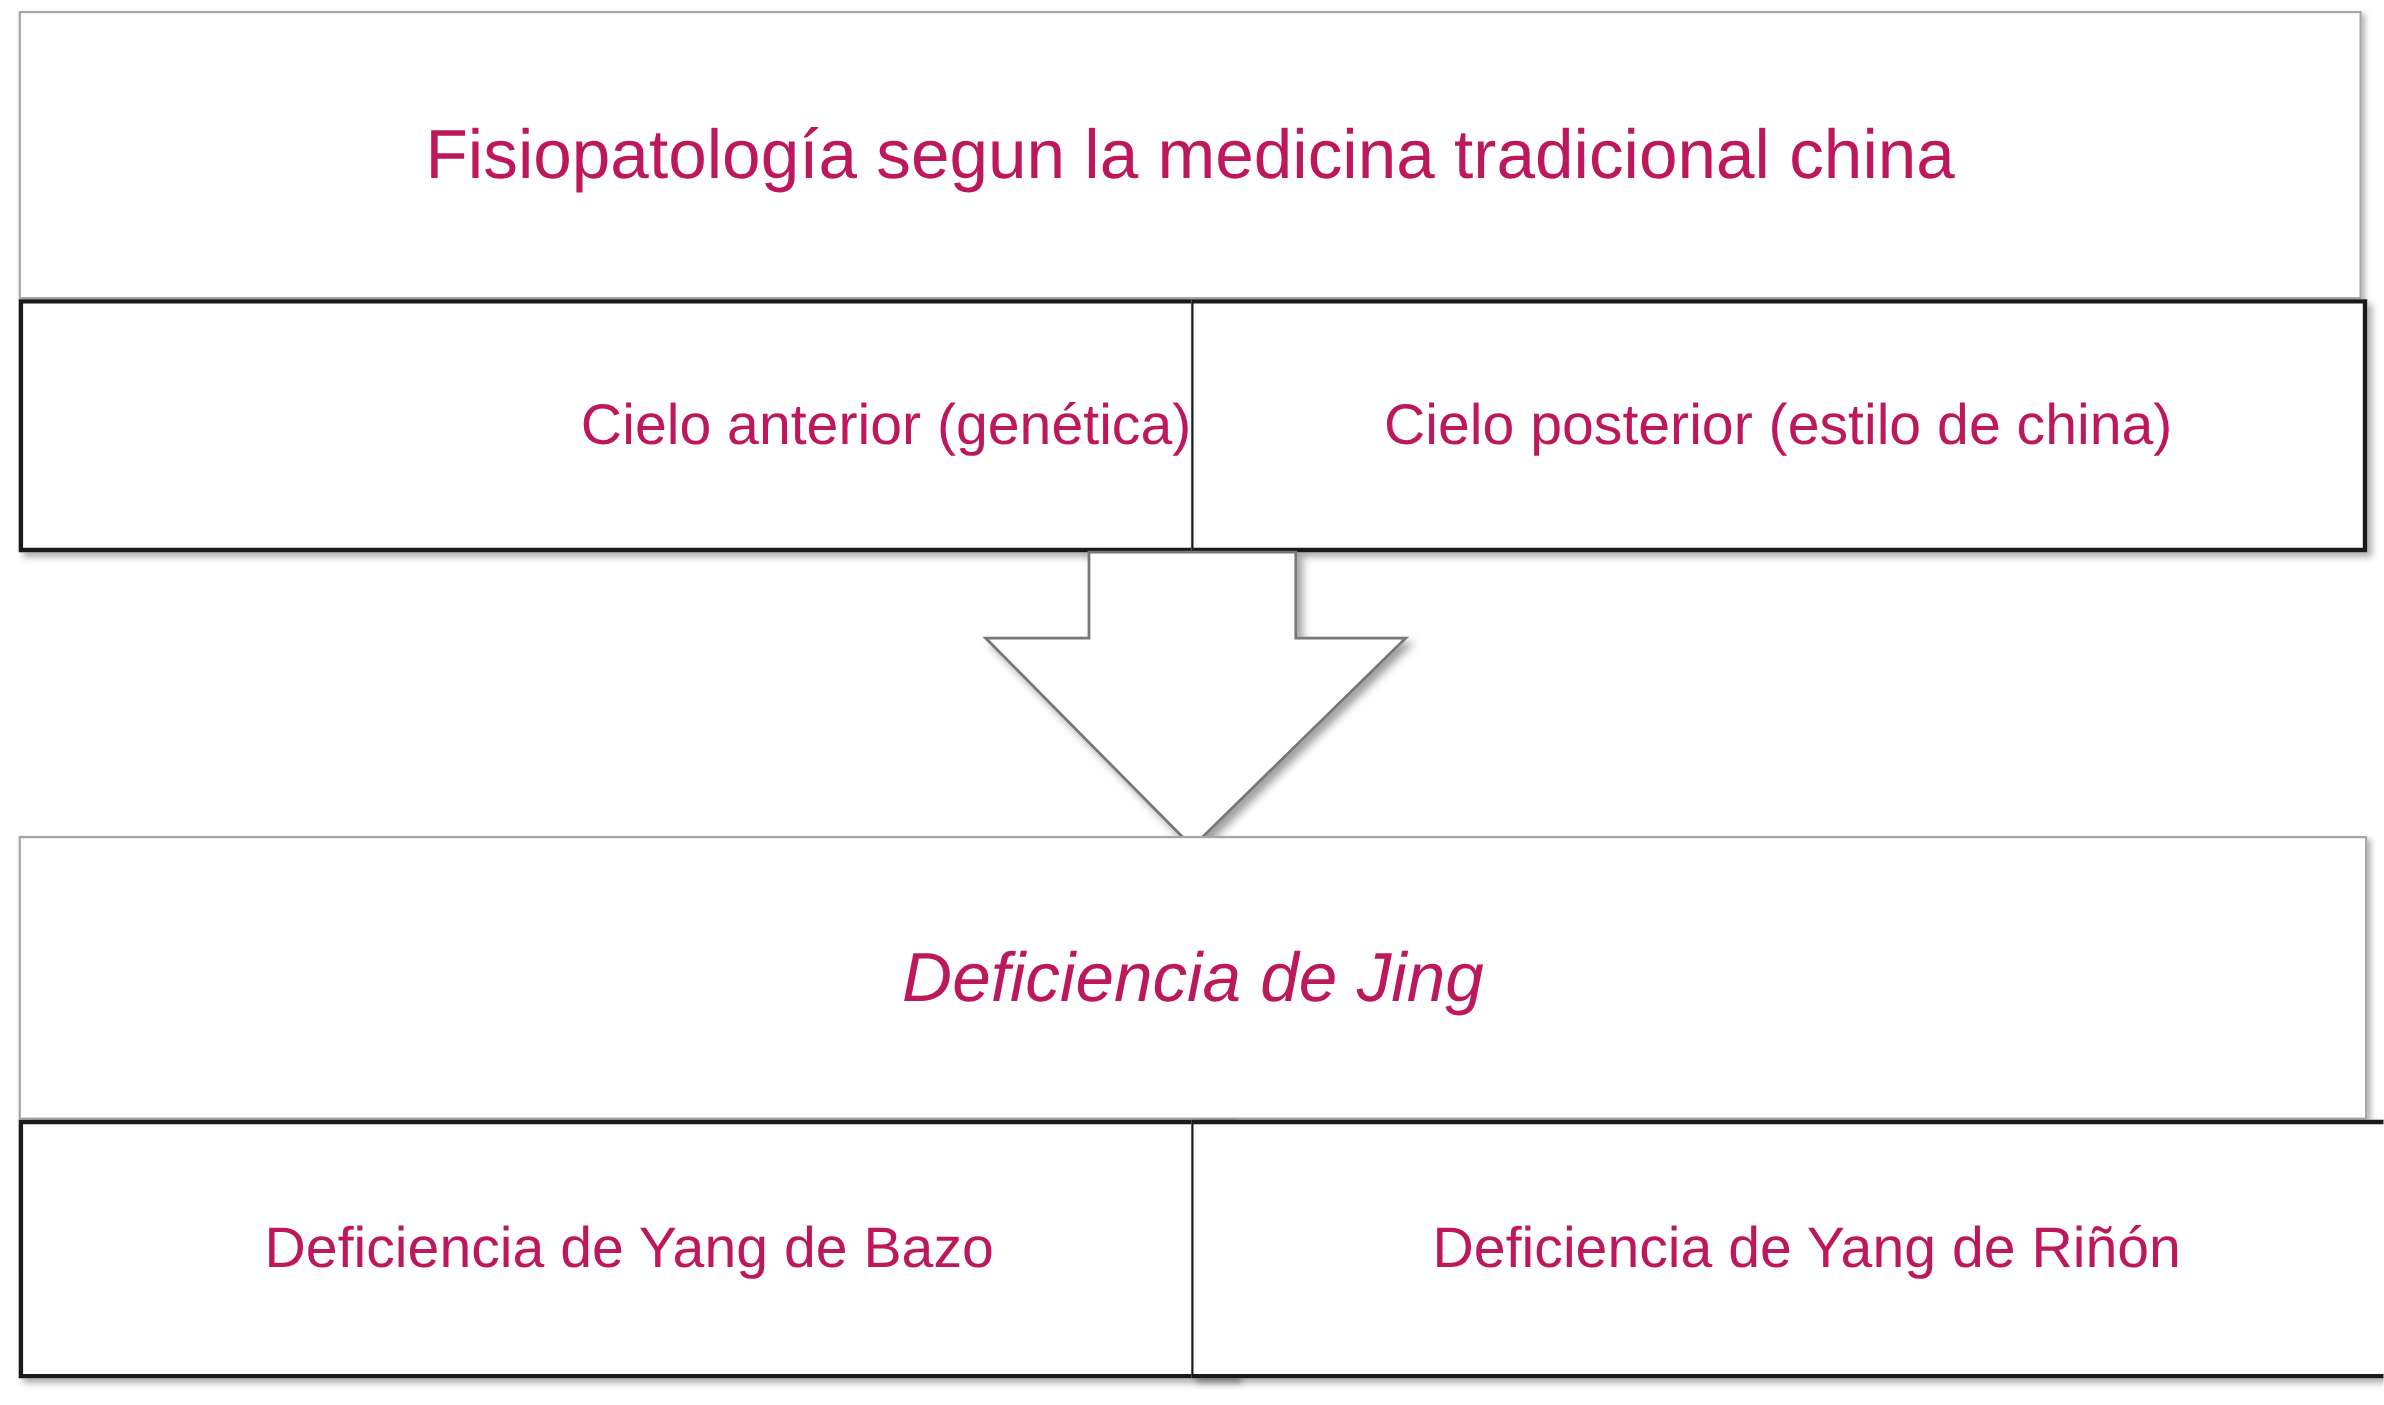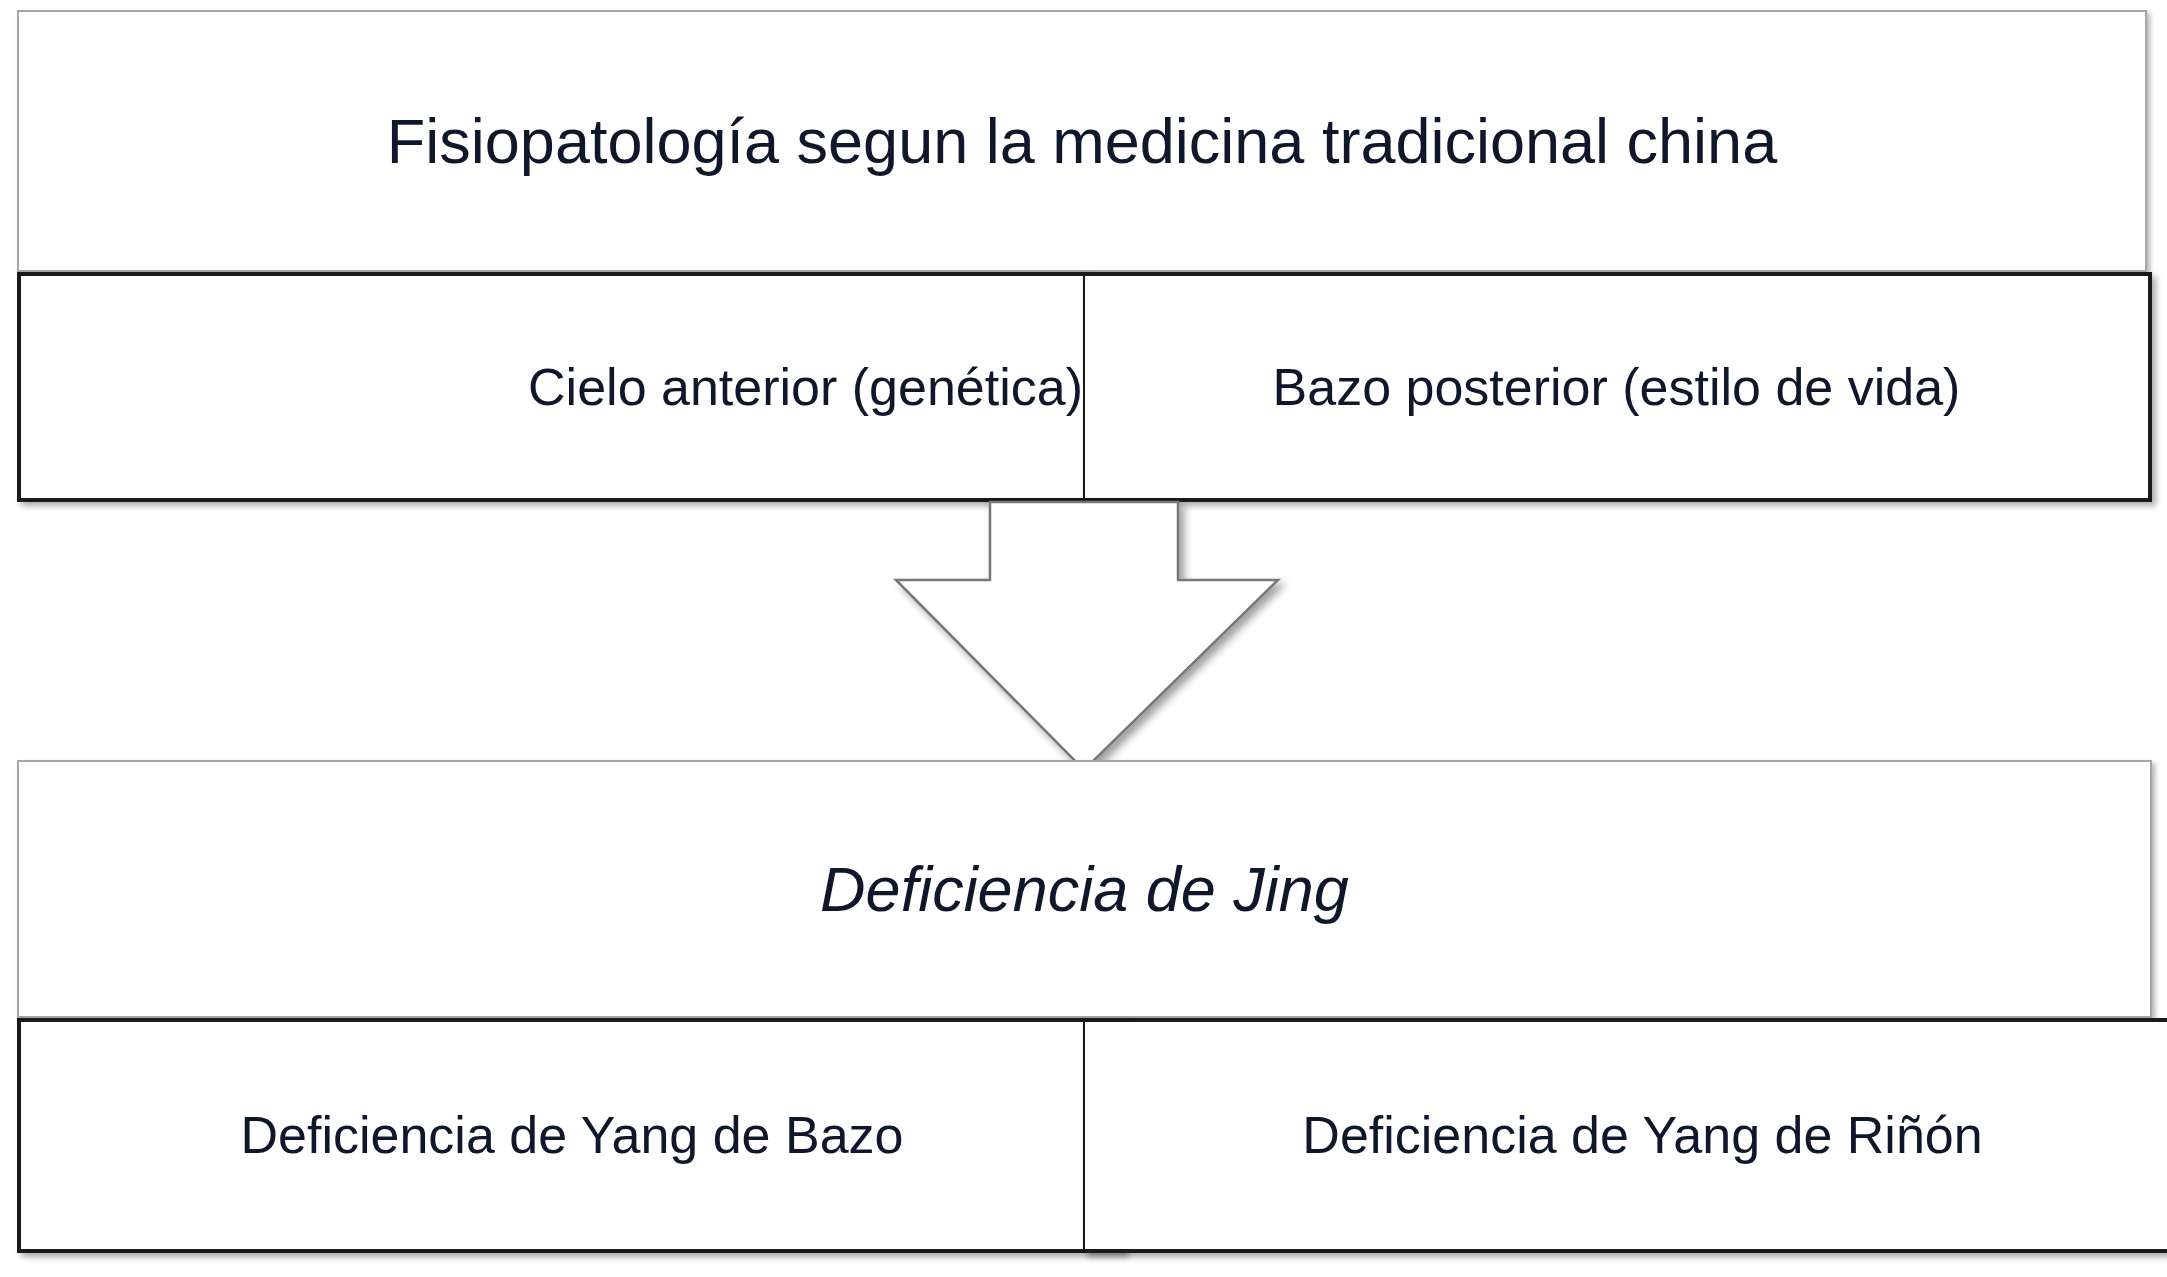--- a/index.html
+++ b/index.html
@@ -20,21 +20,21 @@
 
   
   .box {
     position: absolute;
     box-sizing: border-box;
     background: #ffffff;
     display: flex;
     align-items: center;
     justify-content: center;
     text-align: center;
-    color: #0f172a;
+    color: #be185d;
     line-height: 1.12;
     white-space: nowrap;
   }
 
   
   .box.thin {
     border: 2px solid #a6a6a6;
     box-shadow: 3px 3px 5px rgba(0,0,0,0.30);
   }
   
@@ -74,21 +74,21 @@
 
   <div class="box thin" id="title-box">
     <span>Fisiopatología segun la medicina tradicional china</span>
   </div>
 
   <div class="box thick cell-left" id="cell-cielo-ant">
     <span>Cielo anterior (genética)</span>
   </div>
 
   <div class="box thick cell-right" id="cell-cielo-post">
-    <span>Bazo posterior (estilo de vida)</span>
+    <span>Cielo posterior (estilo de china)</span>
   </div>
 
   <div id="down-arrow">
     <svg viewBox="0 0 414 292" xmlns="http://www.w3.org/2000/svg" aria-hidden="true">
       <defs>
         <filter id="arrowShadow" x="-25%" y="-25%" width="160%" height="160%">
           <feDropShadow dx="5" dy="5" stdDeviation="4" flood-color="#000000" flood-opacity="0.38"></feDropShadow>
         </filter>
       </defs>
       <polygon points="110,10 298,10 298,88 398,88 204,278 16,88 110,88" fill="#ffffff" stroke="#777777" stroke-width="2.5" stroke-linejoin="miter" filter="url(#arrowShadow)"></polygon>

